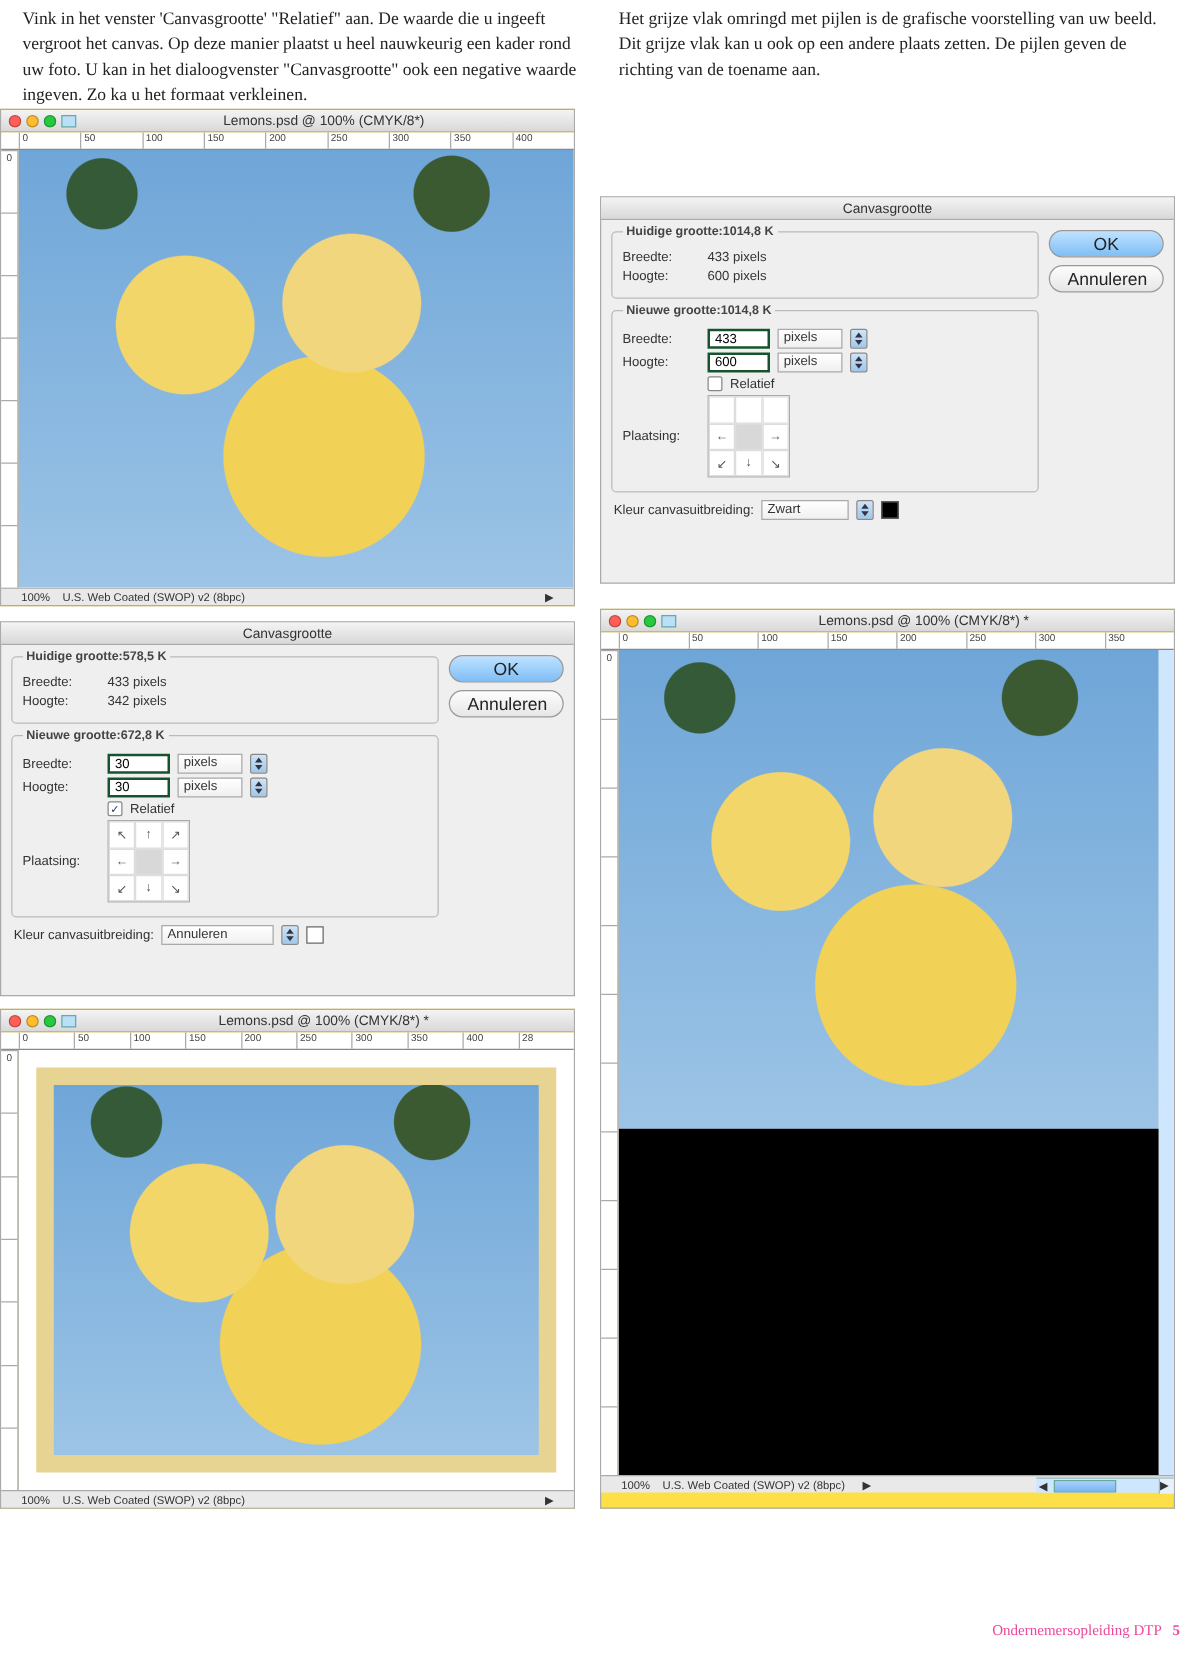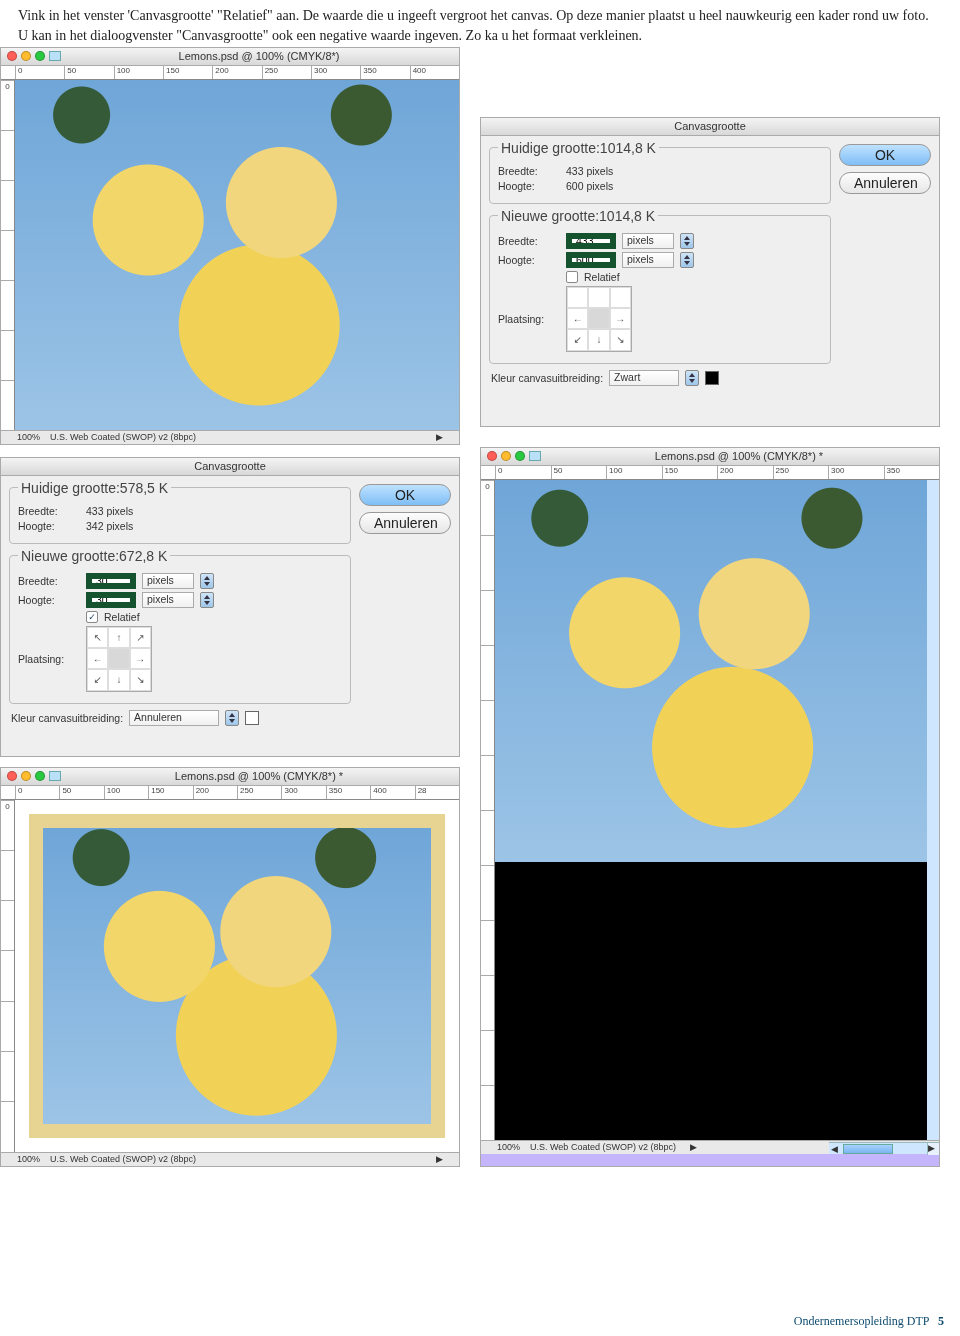--- a/index.html
+++ b/index.html
@@ -17,21 +17,21 @@
     gap: 30px;
     padding: 6px 18px 0 18px;
   }
   .two-col .col { flex: 1; line-height: 1.45; }
   .figs {
     position: relative;
     padding: 8px 10px 0 10px;
   }
   .figure {
     position: absolute;
-    background: #c4b5fd;
+    background: #fde047;
     border: 1px solid #aaa;
     font-family: "Lucida Grande", Arial, sans-serif;
     font-size: 10px;
     color: #333;
   }
   
   .titlebar {
     height: 18px;
     background: linear-gradient(#f4f4f4, #d8d8d8);
     border-bottom: 1px solid #aaa;
@@ -90,26 +90,26 @@
     font-size: 14px;
     color:#222;
   }
   .btn.primary { background: linear-gradient(#bfe2ff,#7fbef6); }
   fieldset {
     border:1px solid #bbb;
     border-radius:4px;
     margin: 4px 8px;
     padding: 6px 8px 8px 8px;
   }
-  legend { font-size: 14px; color:#444; padding: 0 3px; }
+  legend { font-size: 10px; color:#444; padding: 0 3px; font-weight: bold; }
   .row { display:flex; align-items:center; gap:6px; margin:3px 0; font-size:10.5px; }
   .row .lbl { width:62px; text-align:left; }
   .input {
     background:#fff;
-    border:6px solid #14532d;
+    border:2px solid #14532d;
     height:16px;
     padding:0 4px;
     font-size:10.5px;
     width:50px;
   }
   .select {
     background: linear-gradient(#fff,#f0f0f0);
     border:1px solid #aaa;
     height:16px;
     padding:0 4px;
@@ -145,32 +145,33 @@
       radial-gradient(circle at 15% 10%, #355a38 0 28px, transparent 29px),
       linear-gradient(#6fa6d8,#9cc4e6);
   }
   .scroll-h {
     position:absolute;bottom:0;left:14px;right:0;height:12px;background:#cfe6ff;border-top:1px solid #9bb;
   }
   .scroll-h .thumb{position:absolute;left:0;top:1px;height:10px;width:40%;background:linear-gradient(#a7d0ff,#7bb6ef);border:1px solid #6a9;}
   .scroll-h .rarrow{position:absolute;right:0;top:0;width:12px;height:12px;background:#e6f1fb;border-left:1px solid #9bb;}
   .footer {
     position:absolute;
-    bottom:7px;
+    bottom:24px;
     right:16px;
     font-size:12px;
-    color:#0c4a6e;
+    color:#ec4899;
   }
   .footer .pn { font-weight:700; margin-left:6px; }
 </style>
 </head>
 <body>
 
 <div class="two-col">
   <div class="col">Vink in het venster 'Canvasgrootte' "Relatief" aan. De waarde die u ingeeft vergroot het canvas. Op deze manier plaatst u heel nauwkeurig een kader rond uw foto. U kan in het dialoogvenster "Canvasgrootte" ook een negative waarde ingeven. Zo ka u het formaat verkleinen.</div>
+  <div class="col">Het grijze vlak omringd met pijlen is de grafische voorstelling van uw beeld. Dit grijze vlak kan u ook op een andere plaats zetten. De pijlen geven de richting van de toename aan.</div>
 </div>
 
 <div class="figs">
 
   <div class="figure" style="left:0px; top:0px; width:460px; height:398px;">
     <div class="titlebar">
       <span class="tl-btn tl-red"></span>
       <span class="tl-btn tl-yel"></span>
       <span class="tl-btn tl-grn"></span>
       <span class="doc-icon"></span>

